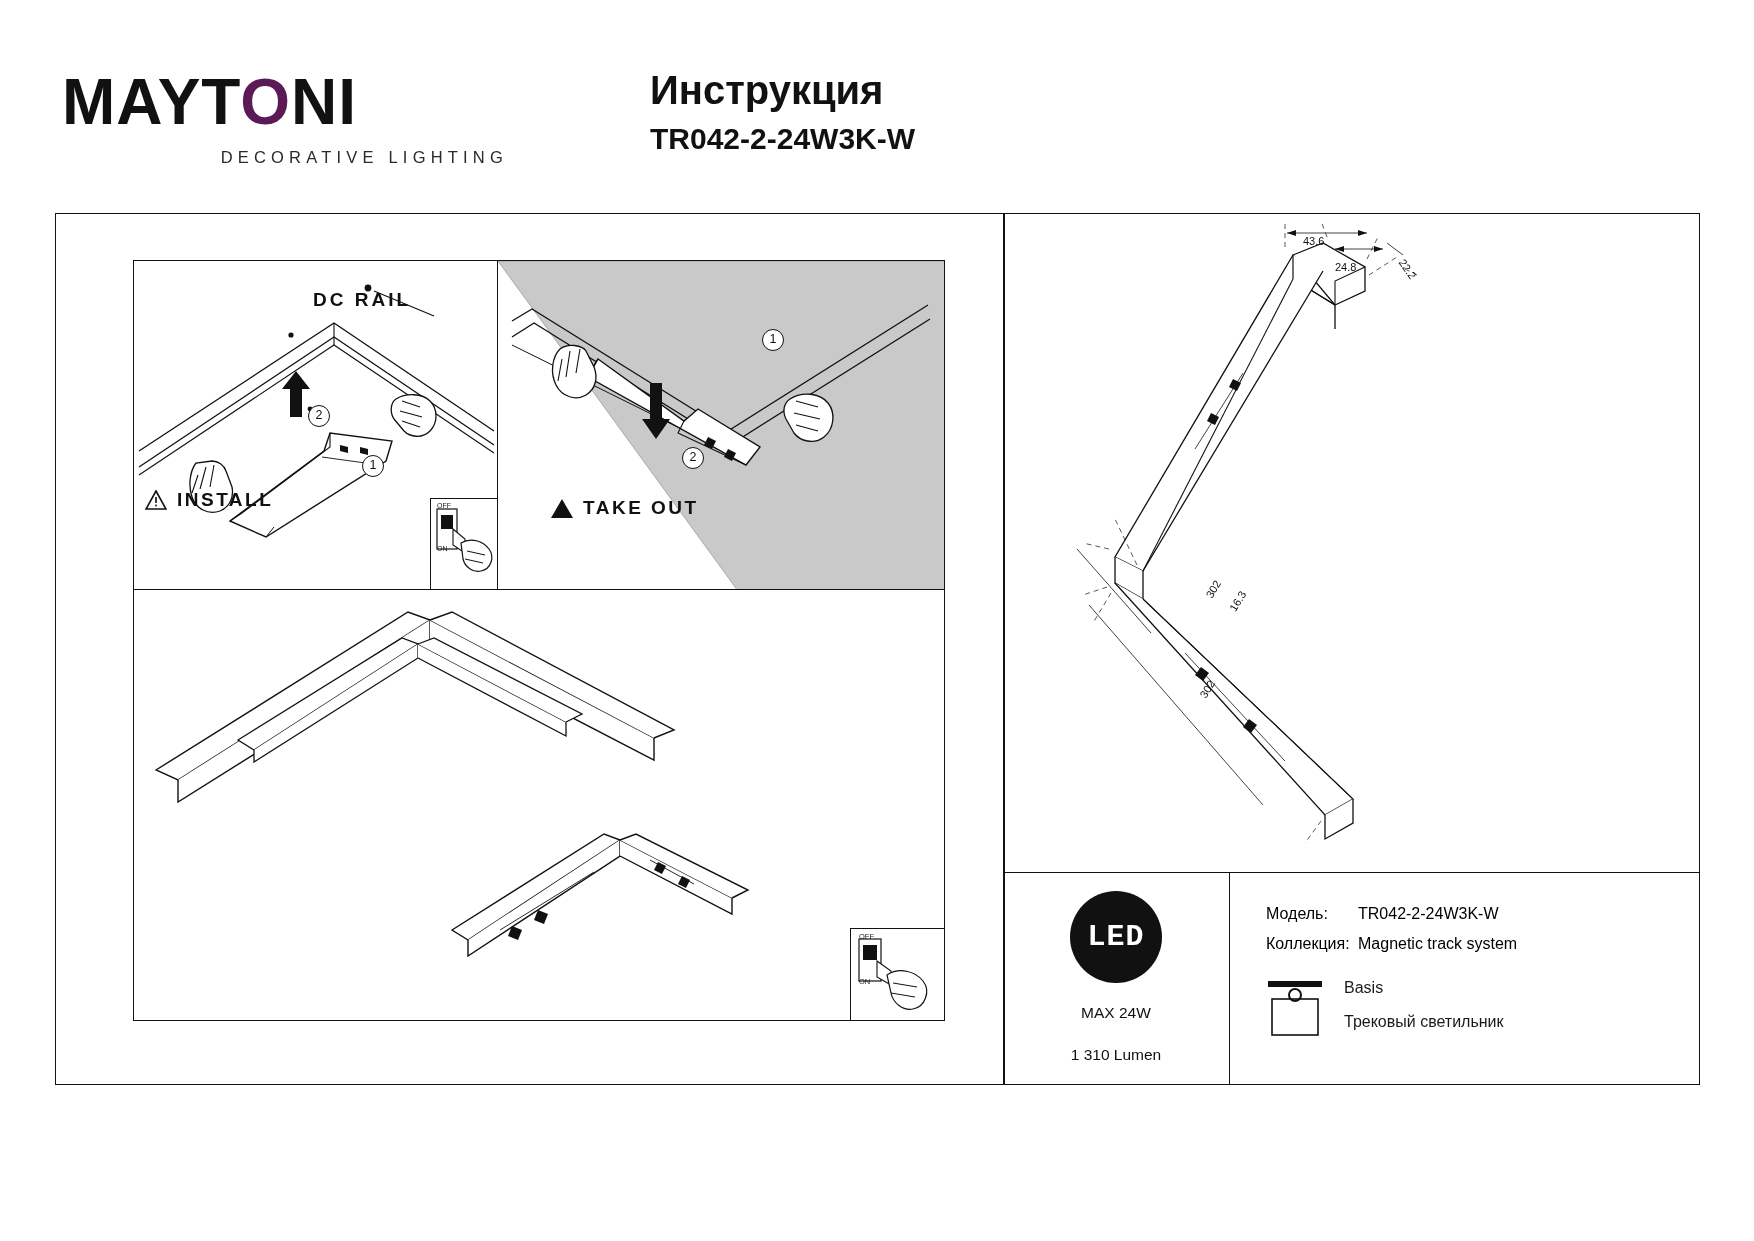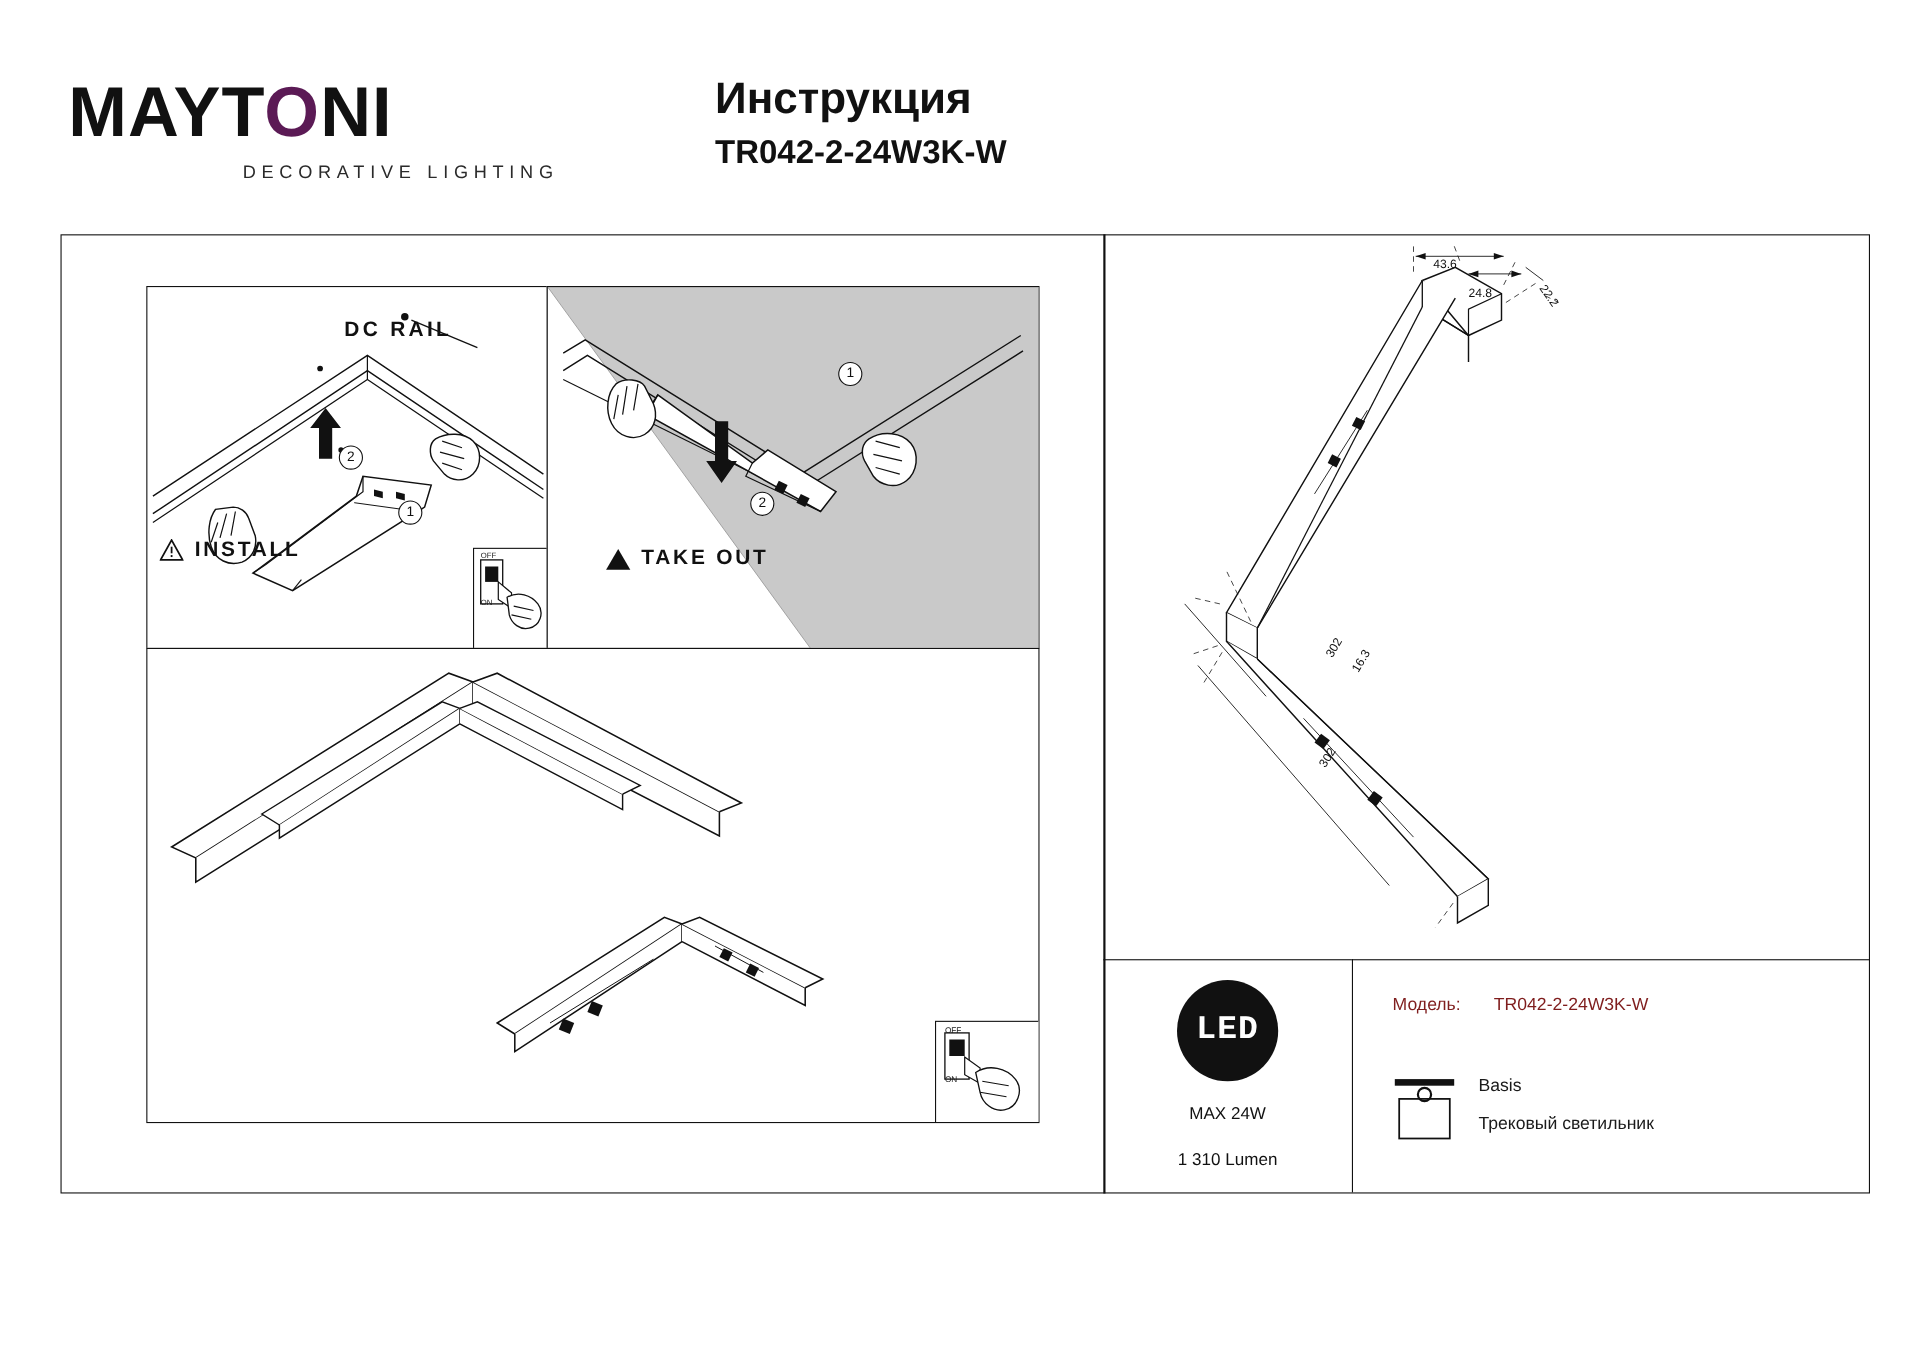--- a/index.html
+++ b/index.html
@@ -247,21 +247,21 @@
     width: 471px;
     height: 212px;
     border-top: 1.6px solid #111;
     border-left: 1.6px solid #111;
     box-sizing: border-box;
     padding: 26px 0 0 0;
   }
   .spec-row {
     display: flex;
     font-size: 16px;
-    color: #7f1d1d;
+    color: #000000;
     line-height: 1.9;
     padding-left: 36px;
   }
   .spec-key { min-width: 92px; }
   .spec-val { }
   .spec-lower {
     position: absolute;
     left: 36px;
     top: 96px;
     display: flex;
@@ -502,20 +502,24 @@
     <div class="led-meta">MAX 24W</div>
     <div class="led-meta">1 310 Lumen</div>
   </div>
 </div>
 
 <div class="spec-box">
   <div class="spec-row">
     <span class="spec-key">Модель:</span>
     <span class="spec-val">TR042-2-24W3K-W</span>
   </div>
+  <div class="spec-row">
+    <span class="spec-key">Коллекция:</span>
+    <span class="spec-val">Magnetic track system</span>
+  </div>
 
   <div class="spec-lower">
     <div class="spec-icon">
       <svg width="60" height="68" viewBox="0 0 60 68">
         <rect x="2" y="12" width="54" height="6" fill="#111"></rect>
         <circle cx="29" cy="26" r="6" fill="none" stroke="#111" stroke-width="2"></circle>
         <rect x="6" y="30" width="46" height="36" fill="none" stroke="#111" stroke-width="1.6"></rect>
       </svg>
     </div>
     <div class="spec-text2">

